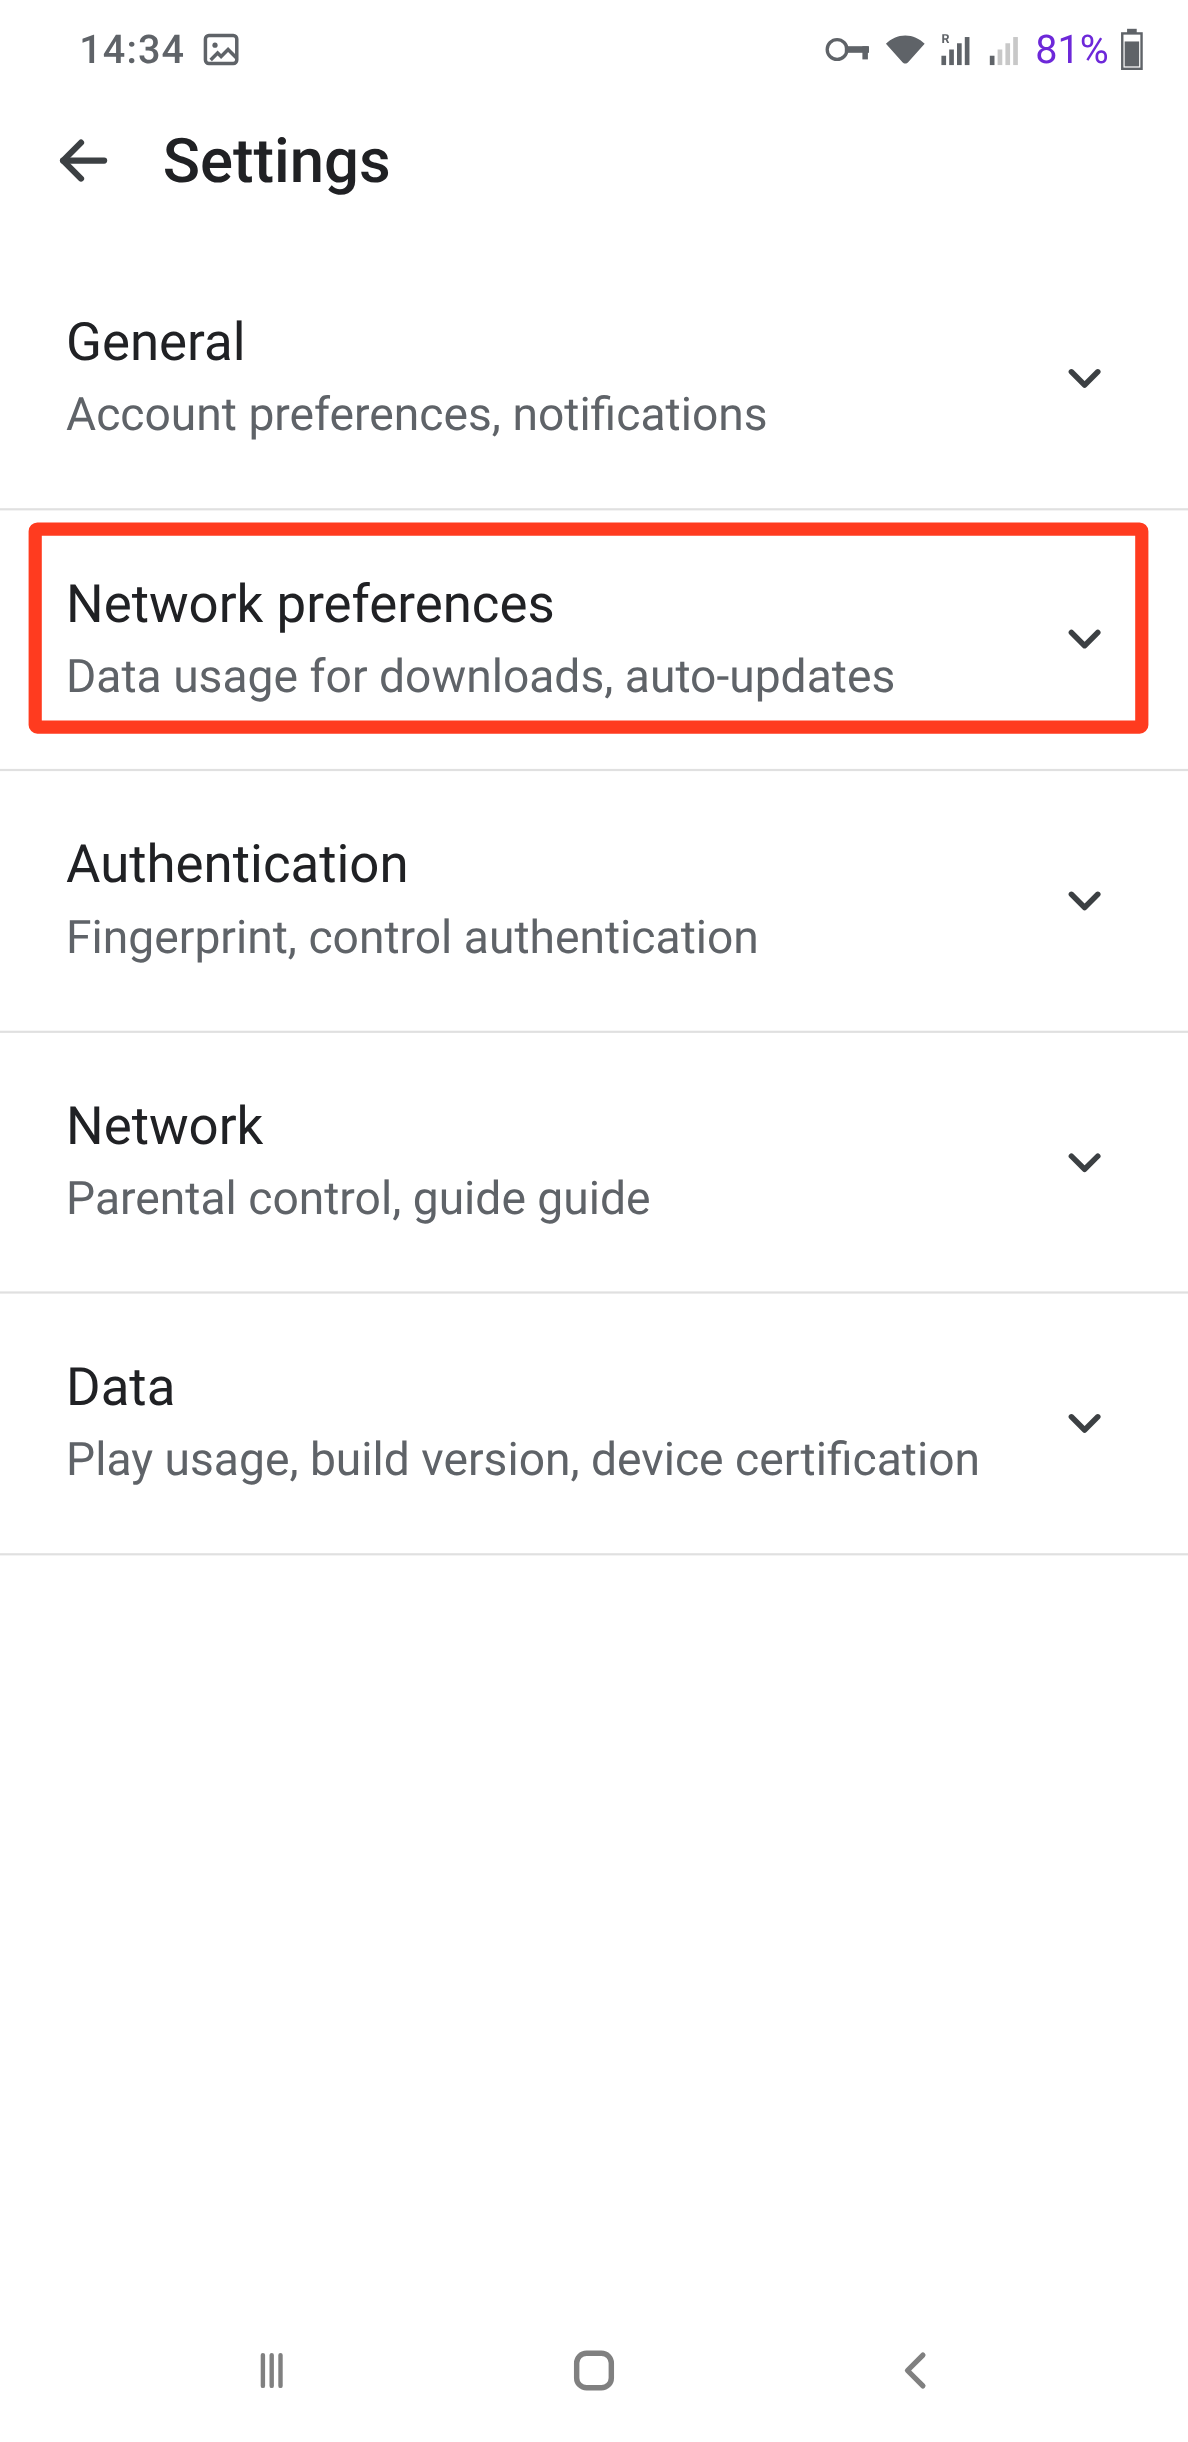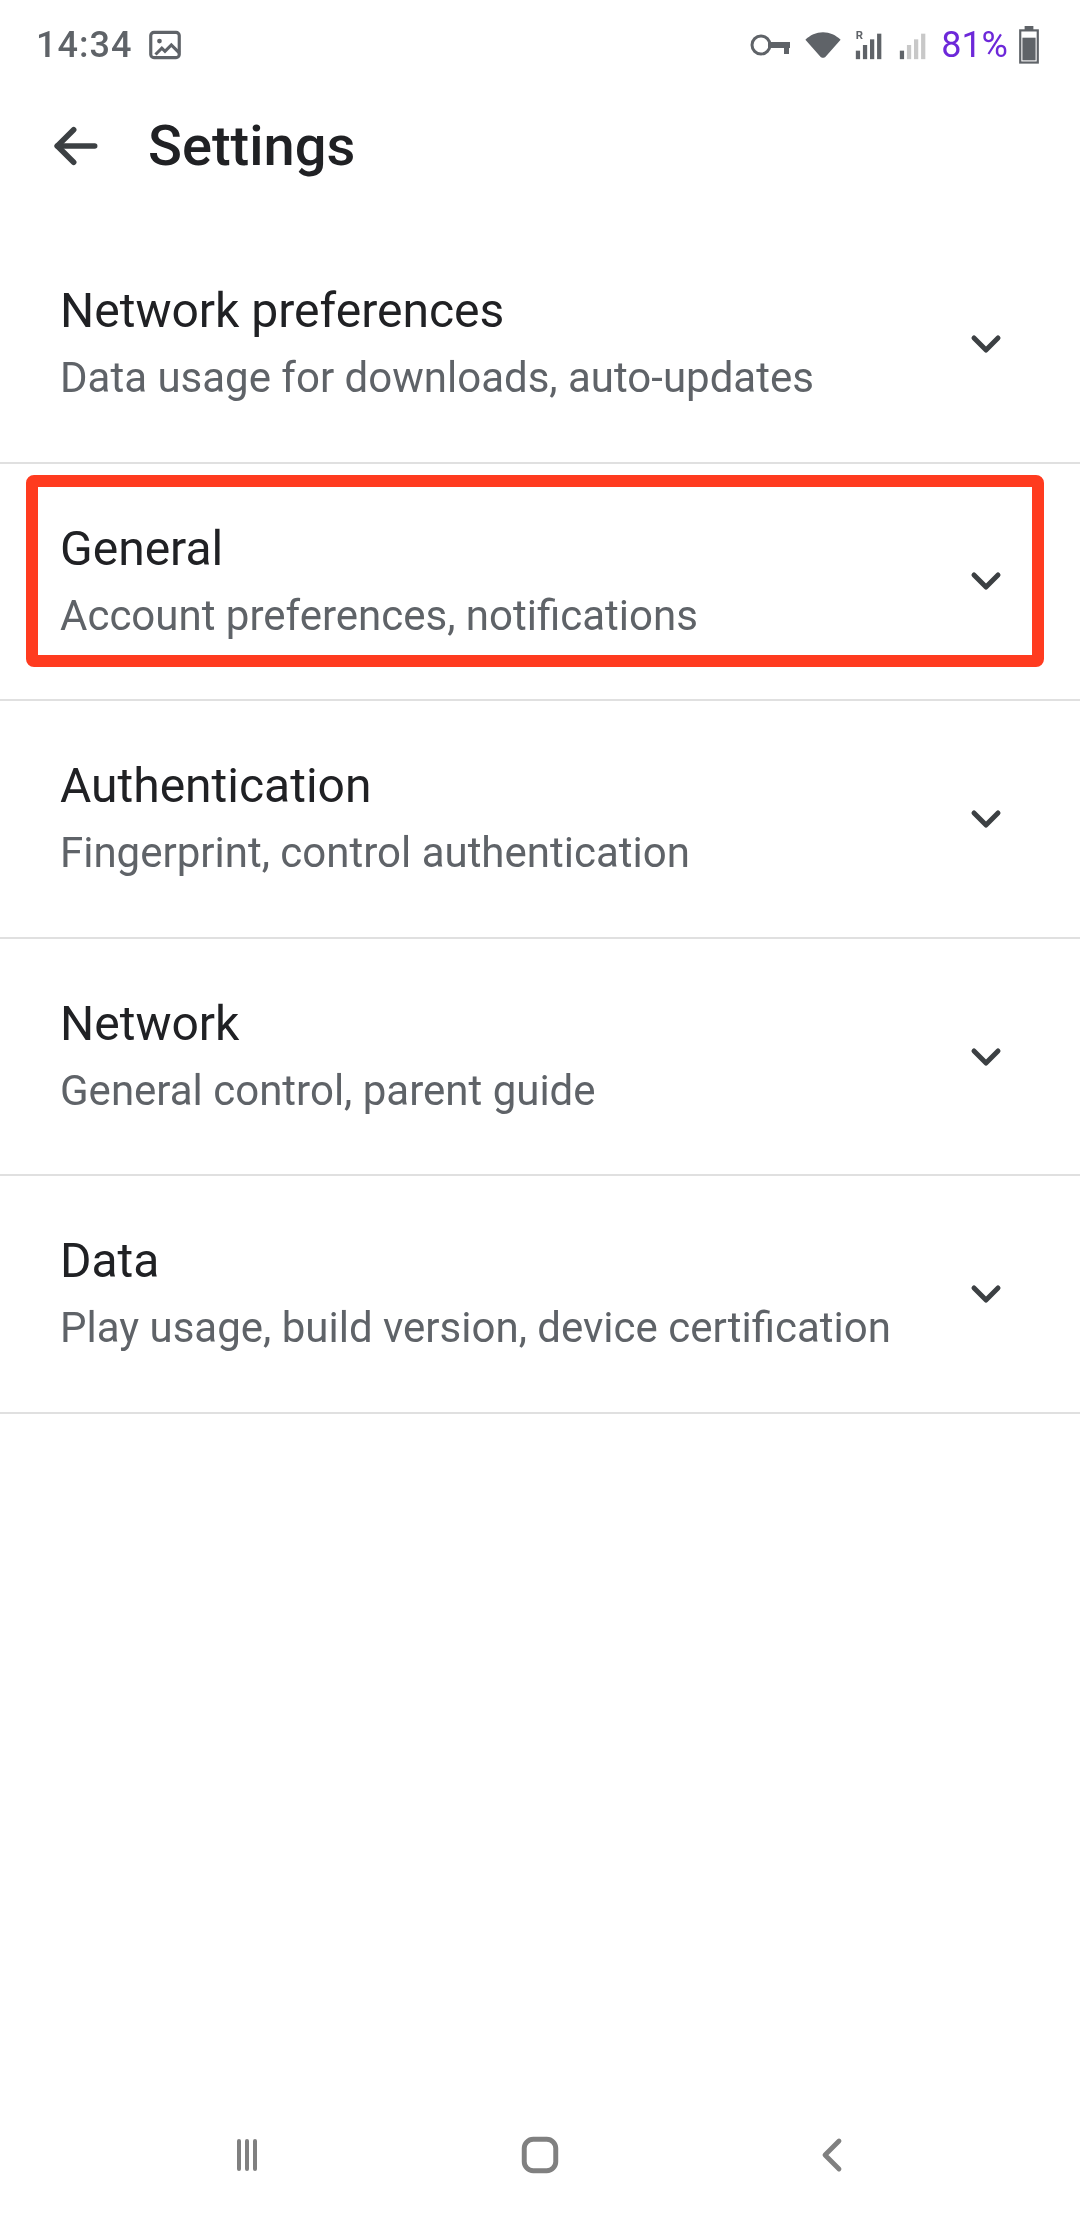--- a/index.html
+++ b/index.html
@@ -11,21 +11,21 @@
       color: #202124;
       overflow: hidden;
       position: relative;
     }
 
     
     .status-bar {
       display: flex;
       justify-content: space-between;
       align-items: center;
-      padding: 24px 40px 20px 36px;
+      padding: 24px 40px 20px 72px;
       font-size: 36px;
       color: #5f6368;
     }
     .status-left { display: flex; align-items: center; gap: 14px; }
     .status-right { display: flex; align-items: center; gap: 10px; }
     .status-time { font-weight: 500; letter-spacing: 1px; }
     .status-icon { display: inline-flex; }
 
     
     .app-bar {
@@ -168,60 +168,60 @@
     <svg width="56" height="56" viewBox="0 0 24 24" fill="none" stroke="#3c4043" stroke-width="2.4" stroke-linecap="round" stroke-linejoin="round">
       <line x1="20" y1="12" x2="4" y2="12"></line>
       <polyline points="11 5 4 12 11 19"></polyline>
     </svg>
   </span>
   <h1 class="app-title">Settings</h1>
 </div>
 
 <div class="settings-list">
 
+  <div class="list-item first">
+    <div class="item-text">
+      <div class="item-title">General</div>
+      <div class="item-sub">Account preferences, notifications</div>
+    </div>
+    <span class="chevron">
+      <svg width="48" height="48" viewBox="0 0 24 24" fill="none" stroke="#3c4043" stroke-width="2.5" stroke-linecap="round" stroke-linejoin="round">
+          <polyline points="6 9 12 15 18 9"></polyline>
+        </svg>
+    </span>
+  </div>
+
   <div class="list-item">
     <div class="item-text">
       <div class="item-title">Network preferences</div>
       <div class="item-sub">Data usage for downloads, auto-updates</div>
     </div>
     <span class="chevron">
       <svg width="48" height="48" viewBox="0 0 24 24" fill="none" stroke="#3c4043" stroke-width="2.5" stroke-linecap="round" stroke-linejoin="round">
           <polyline points="6 9 12 15 18 9"></polyline>
         </svg>
     </span>
   </div>
 
-  <div class="list-item first">
-    <div class="item-text">
-      <div class="item-title">General</div>
-      <div class="item-sub">Account preferences, notifications</div>
-    </div>
-    <span class="chevron">
-      <svg width="48" height="48" viewBox="0 0 24 24" fill="none" stroke="#3c4043" stroke-width="2.5" stroke-linecap="round" stroke-linejoin="round">
-          <polyline points="6 9 12 15 18 9"></polyline>
-        </svg>
-    </span>
-  </div>
-
   <div class="list-item">
     <div class="item-text">
       <div class="item-title">Authentication</div>
       <div class="item-sub">Fingerprint, control authentication</div>
     </div>
     <span class="chevron">
       <svg width="48" height="48" viewBox="0 0 24 24" fill="none" stroke="#3c4043" stroke-width="2.5" stroke-linecap="round" stroke-linejoin="round">
           <polyline points="6 9 12 15 18 9"></polyline>
         </svg>
     </span>
   </div>
 
   <div class="list-item">
     <div class="item-text">
       <div class="item-title">Network</div>
-      <div class="item-sub">General control, parent guide</div>
+      <div class="item-sub">Parental control, guide guide</div>
     </div>
     <span class="chevron">
       <svg width="48" height="48" viewBox="0 0 24 24" fill="none" stroke="#3c4043" stroke-width="2.5" stroke-linecap="round" stroke-linejoin="round">
           <polyline points="6 9 12 15 18 9"></polyline>
         </svg>
     </span>
   </div>
 
   <div class="list-item">
     <div class="item-text">

